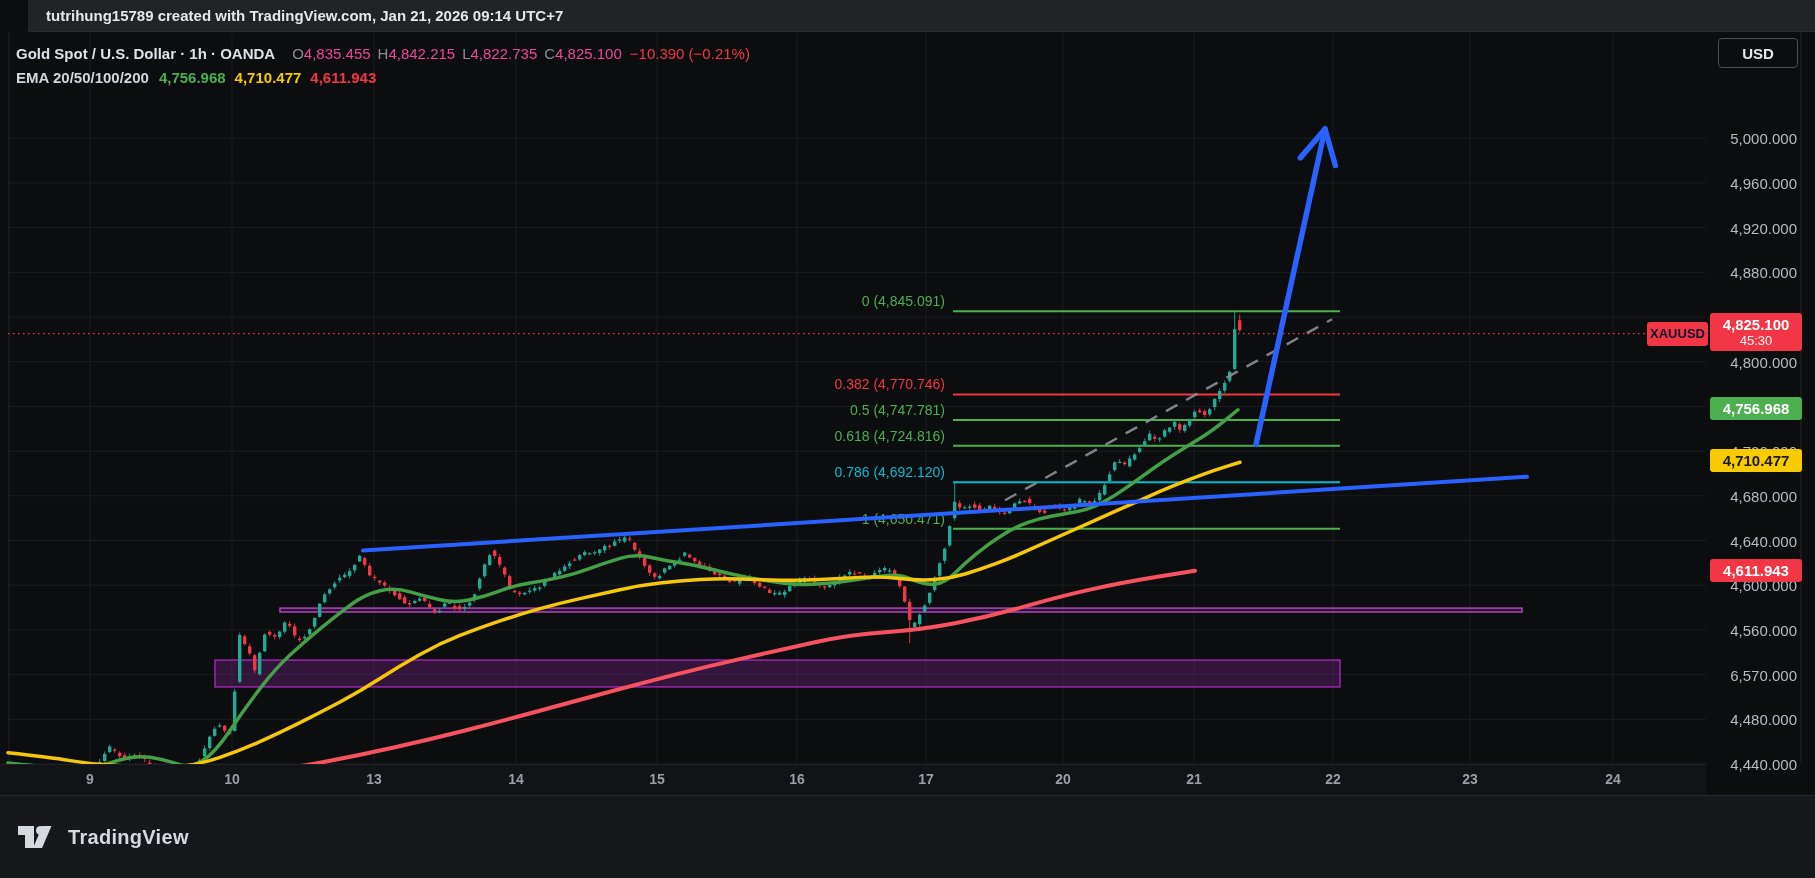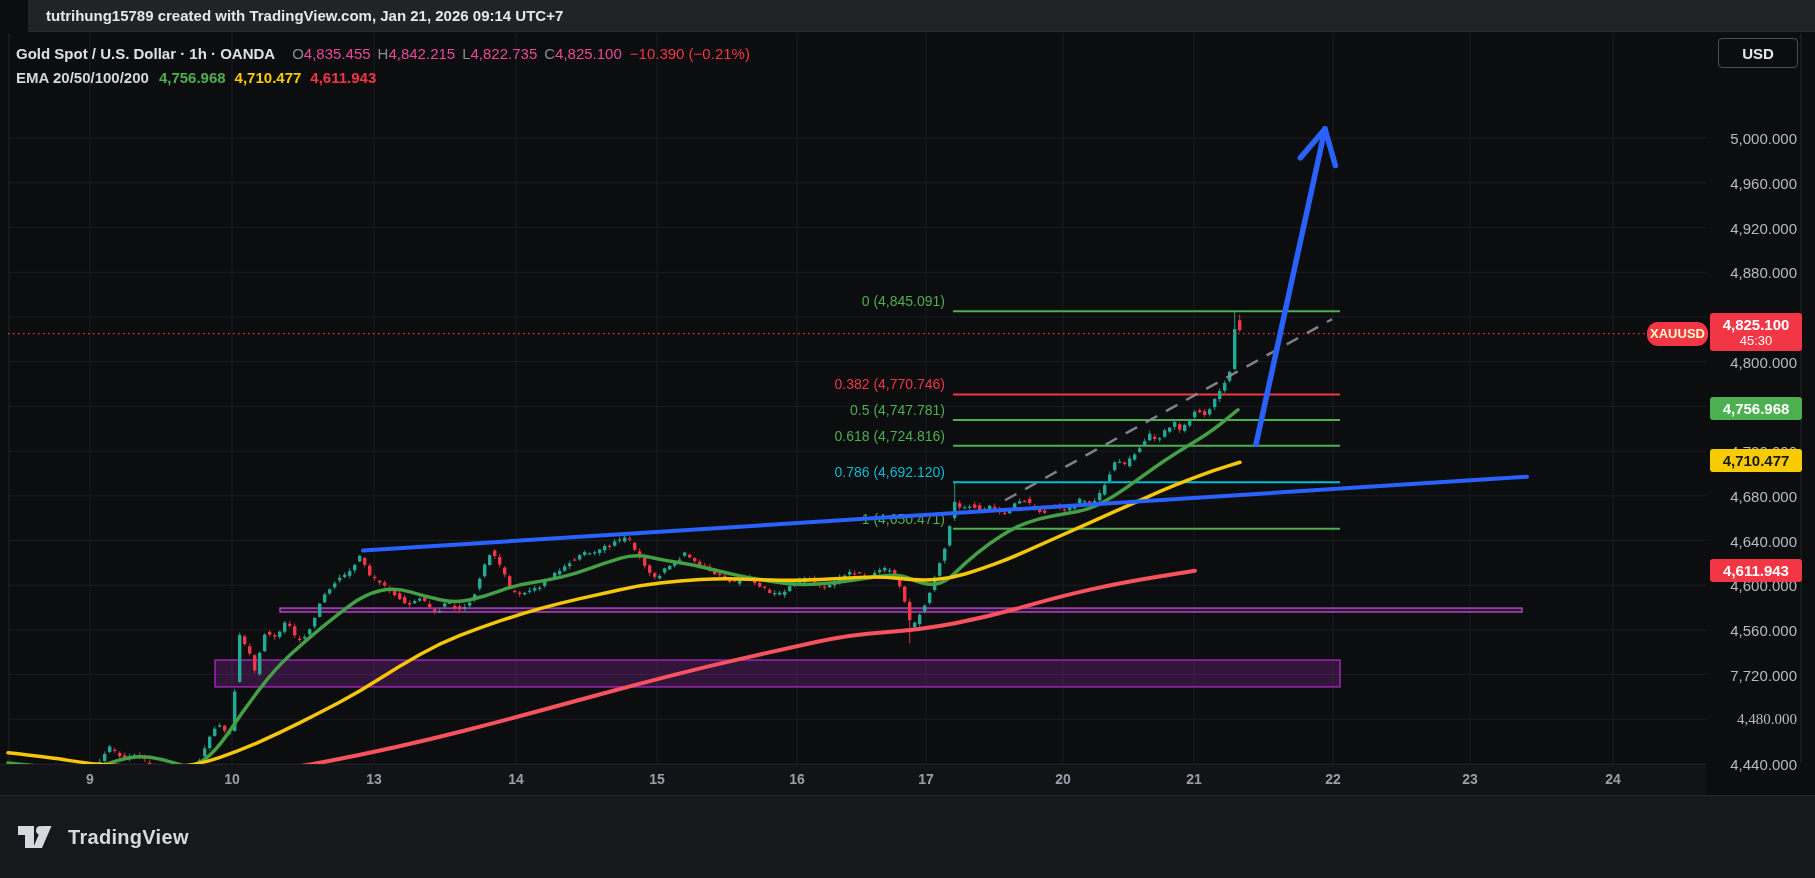--- a/index.html
+++ b/index.html
@@ -20,21 +20,21 @@
   .lg-ema{color:#d3d6dc;font-weight:700;margin-right:10px;}
   .ema-v{margin-right:9px;font-weight:700;}
   .usd-btn{position:absolute;left:1718px;top:6px;width:80px;height:30px;border:1.5px solid #4a4d55;
            border-radius:4px;color:#e6e7ea;font-size:15px;font-weight:700;display:flex;
            align-items:center;justify-content:center;cursor:pointer;z-index:30;}
   .price-axis{position:absolute;left:1708px;top:0;width:107px;height:732px;z-index:20;}
   .p-tick{position:absolute;right:18px;transform:translateY(-50%);color:#b7bac2;font-size:15px;white-space:nowrap;}
   .p-badge{position:absolute;left:2px;width:92px;border-radius:3px;color:#fff;font-size:15px;font-weight:700;
            text-align:center;padding:3px 0;z-index:25;}
   .p-badge .cd{font-size:13px;font-weight:400;opacity:.95;}
-  .sym-tag{position:absolute;border-radius:11px;background:#f23645;color:#fef9c3;font-size:13px;font-weight:700;
+  .sym-tag{position:absolute;border-radius:3px;background:#f23645;color:#0f172a;font-size:13px;font-weight:700;
            display:flex;align-items:center;justify-content:center;z-index:25;}
   .time-axis{position:absolute;left:0;top:732px;width:1706px;height:31px;background:#121317;
              border-top:1px solid #1f2024;z-index:15;}
   .t-tick{position:absolute;top:6px;transform:translateX(-50%);color:#9b9ea6;font-size:14px;font-weight:700;}
   .bottombar{position:absolute;left:0;top:795px;width:1815px;height:83px;background:#17181c;
              border-top:1px solid #26272b;display:flex;align-items:center;padding-left:16px;}
   .tv-logo-text{color:#d6d9de;font-size:20px;font-weight:700;margin-left:10px;letter-spacing:.3px;}
 </style>
 </head>
 <body>
@@ -673,22 +673,22 @@
         <div class="p-tick" style="top: 195.6px;">4,920.000</div>
         <div class="p-tick" style="top: 240.3px;">4,880.000</div>
         <div class="p-tick" style="top: 285px;">4,840.000</div>
         <div class="p-tick" style="top: 329.7px;">4,800.000</div>
         <div class="p-tick" style="top: 374.4px;">4,760.000</div>
         <div class="p-tick" style="top: 419.1px;">4,720.000</div>
         <div class="p-tick" style="top: 463.8px;">4,680.000</div>
         <div class="p-tick" style="top: 508.5px; margin-left: 12px;">4,640.000</div>
         <div class="p-tick" style="top: 553.2px;">4,600.000</div>
         <div class="p-tick" style="top: 597.9px;">4,560.000</div>
-        <div class="p-tick" style="top: 642.6px;">7,720.000</div>
-        <div class="p-tick" style="top: 687.3px; font-family: Liberation Serif, serif;">4,480.000</div>
+        <div class="p-tick" style="top: 642.6px;">6,570.000</div>
+        <div class="p-tick" style="top: 687.3px;">4,480.000</div>
         <div class="p-tick" style="top: 732px;">4,440.000</div>
         <div class="p-badge" style="background: rgb(242, 54, 69); color: rgb(255, 255, 255); top: 280.651px;">
           <div>4,825.100</div>
           <div class="cd">45:30</div>
         </div>
         <div class="p-badge" style="background: rgb(76, 175, 80); color: rgb(255, 255, 255); top: 364.788px;">4,756.968</div>
         <div class="p-badge" style="background: rgb(248, 203, 0); color: rgb(26, 26, 26); top: 416.742px;">4,710.477</div>
         <div class="p-badge" style="background: rgb(242, 54, 69); color: rgb(255, 255, 255); top: 526.854px;">4,611.943</div>
       </div>
     <div class="time-axis" id="time-axis">

